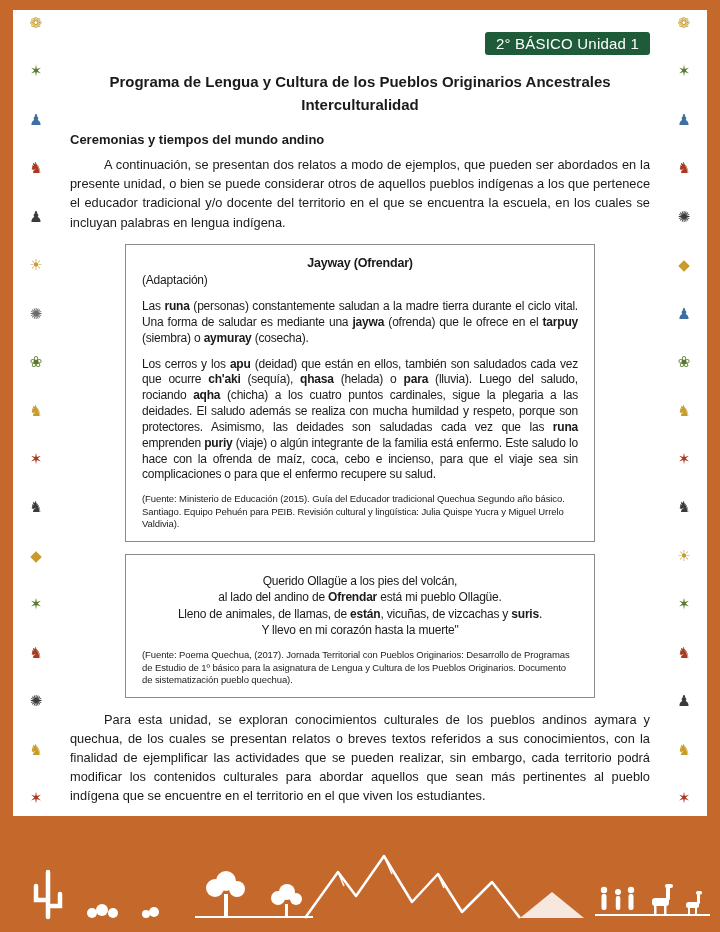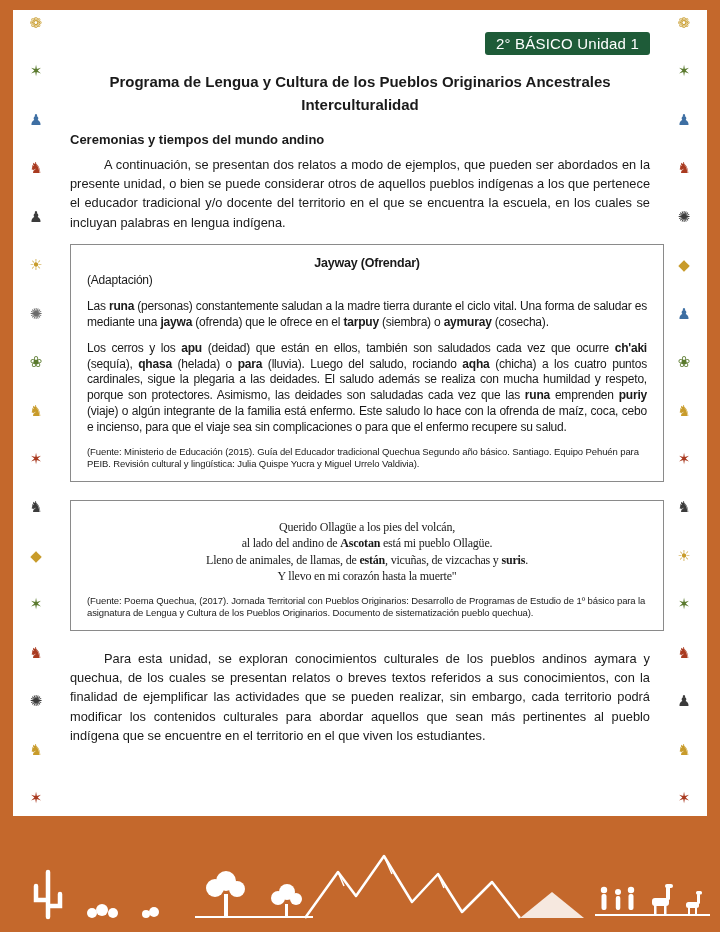--- a/index.html
+++ b/index.html
@@ -35,29 +35,29 @@
   .doc-title{margin:16px 0 0;text-align:center;font-weight:bold;font-size:15px;line-height:1.5;}
   .doc-subtitle{margin:0;text-align:center;font-weight:bold;font-size:15px;line-height:1.5;}
   .banner{
     width:524px;margin:12px auto 0;background:var(--banner-orange);
     color:#fff;text-align:center;font-weight:bold;font-size:16.5px;
     padding:6px 4px;text-shadow:1px 1px 1px rgba(0,0,0,.35);
   }
   .subheading{margin:16px 0 0;font-weight:bold;font-size:13px;}
   .para{margin:8px 0 0;font-size:12.8px;line-height:1.5;text-align:justify;text-indent:34px;}
   .doc-box{
-    width:594px;margin:12px auto 18px;border:1px solid #8a8a8a;background:#fff;
+    width:470px;margin:12px auto 12px;border:1px solid #8a8a8a;background:#fff;
     padding:10px 16px;font-size:12px;line-height:1.32;letter-spacing:-0.2px;
   }
   .box-title{text-align:center;font-weight:bold;font-size:12.5px;}
   .box-subtitle{text-align:left;margin-top:2px;}
   .box-para{margin-top:10px;text-align:justify;}
   .box-source{margin-top:10px;font-size:9.5px;line-height:1.32;text-align:left;color:#222;letter-spacing:-0.1px;}
   .poem-lines{margin-top:8px;}
-  .poem-line{text-align:center;line-height:1.38;font-family:Liberation Serif, serif;}
+  .poem-line{text-align:center;line-height:1.38;}
   .footer{position:absolute;left:0;right:0;bottom:0;height:116px;}
   .footer svg{display:block;width:100%;height:100%;}
   .footer-bg{fill:var(--frame-orange);}
   b{font-weight:bold;}
 </style>
 </head>
 <body>
 
 <div class="page">
 
@@ -120,21 +120,21 @@
       <div class="box-title">Jayway  (Ofrendar)</div>
       <div class="box-subtitle">(Adaptación)</div>
       <div class="box-para"><span>Las </span><b>runa</b><span> (personas) constantemente saludan a la madre tierra durante el ciclo vital. Una forma de saludar es mediante una </span><b>jaywa</b><span> (ofrenda) que le ofrece en el </span><b>tarpuy</b><span> (siembra) o </span><b>aymuray</b><span> (cosecha).</span></div>
       <div class="box-para"><span>Los cerros y los </span><b>apu</b><span> (deidad) que están en ellos, también son saludados cada vez que ocurre </span><b>ch'aki</b><span> (sequía), </span><b>qhasa</b><span> (helada) o </span><b>para</b><span> (lluvia). Luego del saludo, rociando </span><b>aqha</b><span> (chicha) a los cuatro puntos cardinales, sigue la plegaria a las deidades. El saludo además se realiza con mucha humildad y respeto, porque son protectores. Asimismo, las deidades son saludadas cada vez que las </span><b>runa</b><span> emprenden </span><b>puriy</b><span> (viaje) o algún integrante de la familia está enfermo. Este saludo lo hace con la ofrenda de maíz, coca, cebo e incienso, para que el viaje sea sin complicaciones o para que el enfermo recupere su salud.</span></div>
       <div class="box-source">(Fuente: Ministerio de Educación (2015). Guía del Educador tradicional Quechua Segundo año básico. Santiago. Equipo Pehuén para PEIB. Revisión cultural y lingüística: Julia Quispe Yucra y Miguel Urrelo Valdivia).</div>
     </div>
 
     <div class="doc-box poem-box">
       <div class="poem-lines">
         <div class="poem-line"><span>Querido Ollagüe a los pies del volcán,</span></div>
-        <div class="poem-line"><span>al lado del andino de </span><b>Ascotan</b><span> está mi pueblo Ollagüe.</span></div>
+        <div class="poem-line"><span>al lado del andino de </span><b>Ofrendar</b><span> está mi pueblo Ollagüe.</span></div>
         <div class="poem-line"><span>Lleno de animales, de llamas, de </span><b>están</b><span>, vicuñas, de vizcachas y </span><b>suris</b><span>.</span></div>
         <div class="poem-line"><span>Y llevo en mi corazón hasta la muerte"</span></div>
       </div>
       <div class="box-source">(Fuente: Poema Quechua, (2017). Jornada Territorial con Pueblos Originarios: Desarrollo de Programas de Estudio de 1º básico para la asignatura de Lengua y Cultura de los Pueblos Originarios. Documento de sistematización pueblo quechua).</div>
     </div>
 
     <p class="para">Para esta unidad, se exploran conocimientos culturales de los pueblos andinos aymara y quechua, de los cuales se presentan relatos o breves textos referidos a sus conocimientos, con la finalidad de ejemplificar las actividades que se pueden realizar, sin embargo, cada territorio podrá modificar los contenidos culturales para abordar aquellos que sean más pertinentes al pueblo indígena que se encuentre en el territorio en el que viven los estudiantes.</p>
 
   </div>
 

